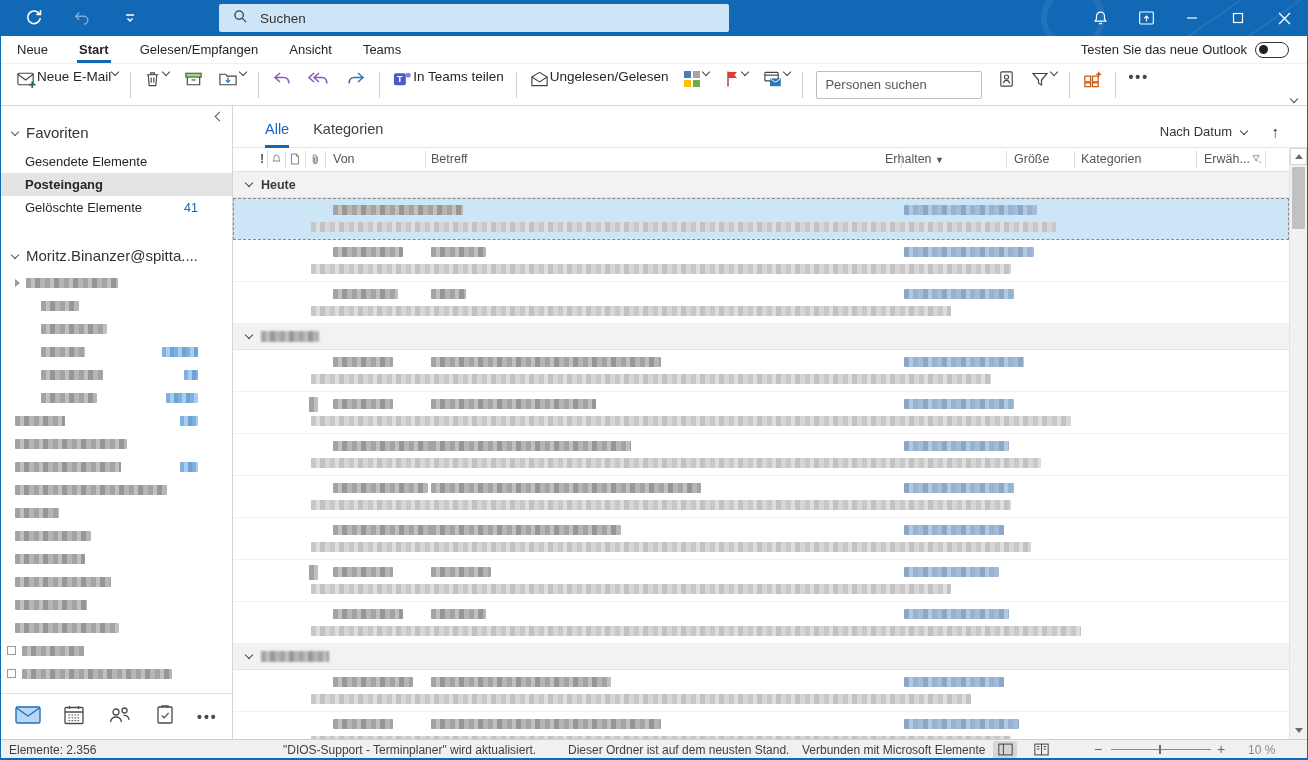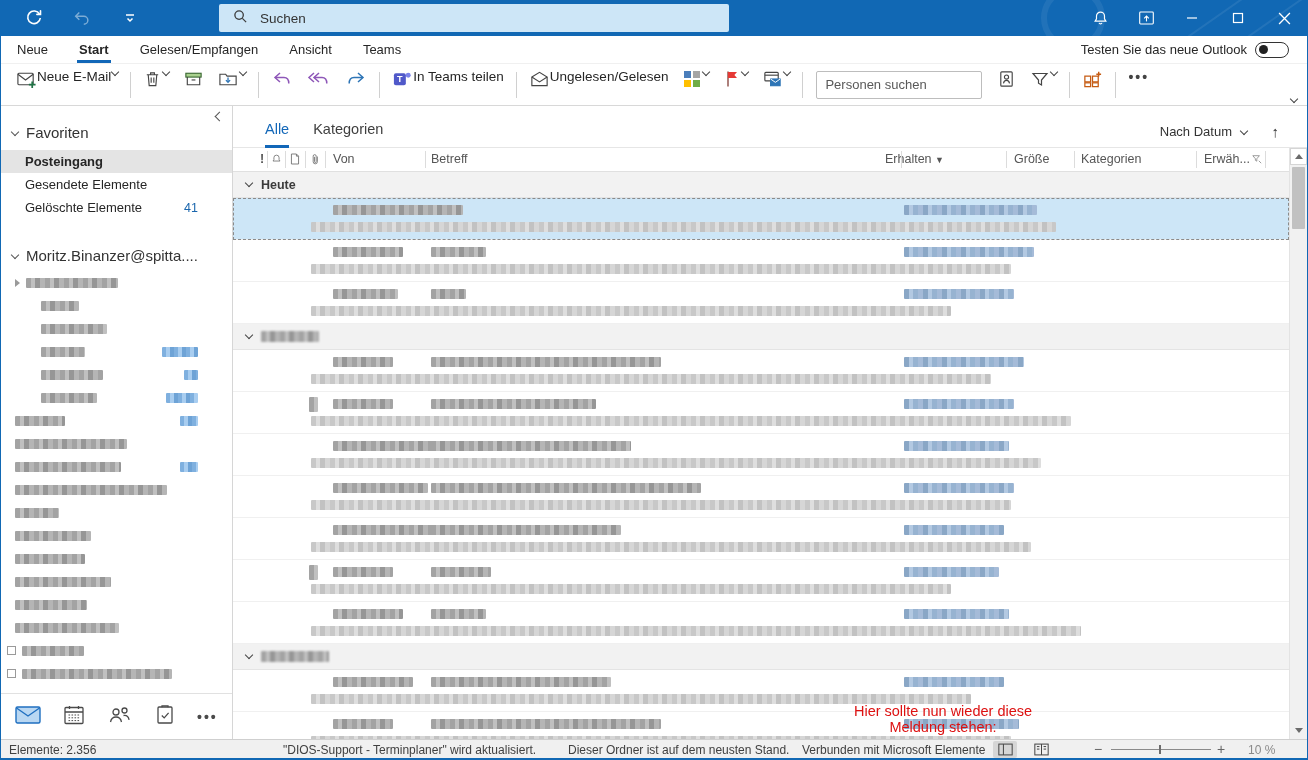--- a/index.html
+++ b/index.html
@@ -356,25 +356,25 @@
 
   <div class="main">
 
     <aside class="sidebar">
       <span class="sb-collapse"></span>
       <div class="sb-head">
         <span class="chev"></span>
         <span>Favoriten</span>
       </div>
       <div style="margin-top:6px">
+        <div class="sb-item">
+          <span>Gesendete Elemente</span>
+        </div>
         <div class="sb-item sel">
           <span>Posteingang</span>
-        </div>
-        <div class="sb-item">
-          <span>Gesendete Elemente</span>
         </div>
         <div class="sb-item">
           <span>Gelöschte Elemente</span>
           <span class="sb-count">41</span>
         </div>
       </div>
       <div class="sb-head acct">
         <span class="chev"></span>
         <span>Moritz.Binanzer@spitta....</span>
       </div>
@@ -656,24 +656,20 @@
               <span class="rd p-s" style="width: 60px;"></span>
               <span class="rd p-b" style="width: 230px;"></span>
               <span class="rd date p-d" style="width: 115px;"></span>
             </div>
             <div class="l2">
               <span class="rd light p-p" style="width: 700px;"></span>
             </div>
           </div>
         </div>
 
-      <div class="annotation" style="color: rgb(221, 17, 17);">
-        <div>Hier sollte nun wieder diese</div>
-        <div>Meldung stehen:</div>
-      </div>
 
       <div class="vscroll">
         <div class="vs-btn vs-up">
             <span class="tri-up"></span>
           </div>
         <div class="vs-thumb"></div>
         <div class="vs-btn vs-down">
             <span class="tri-dn"></span>
           </div>
       </div>

